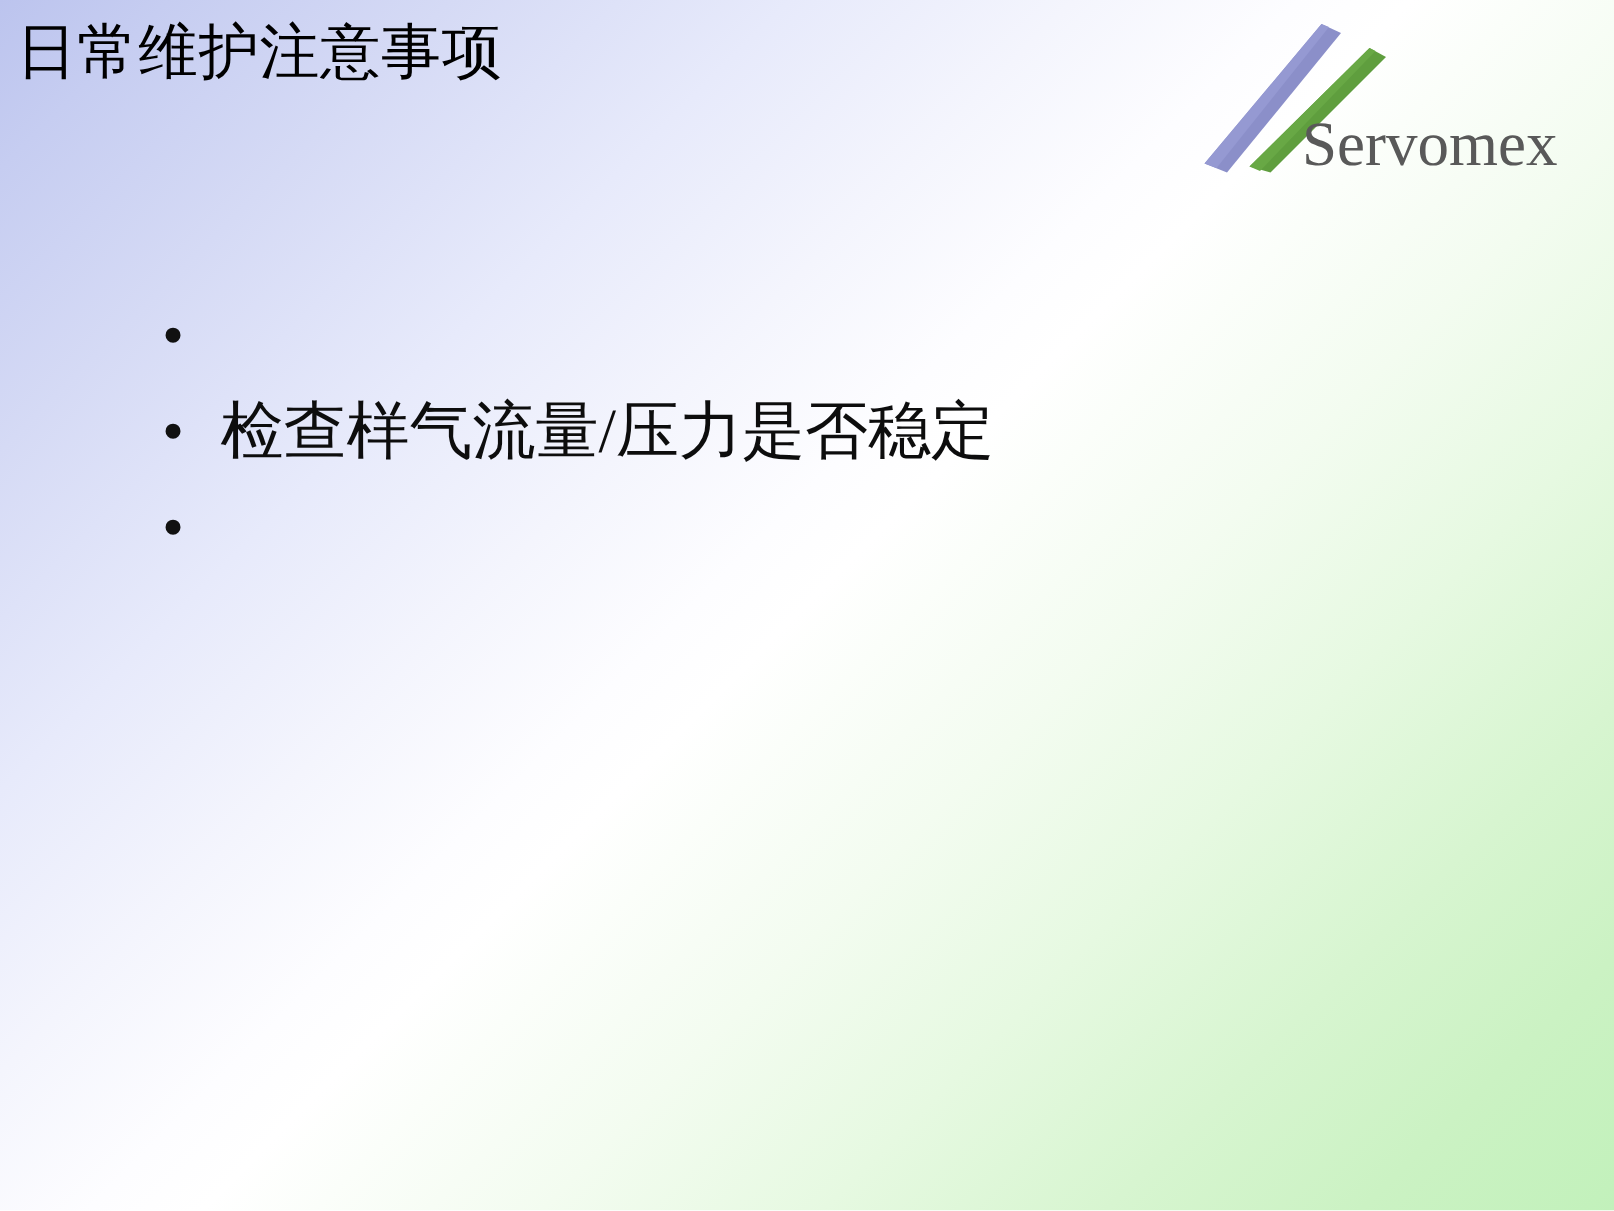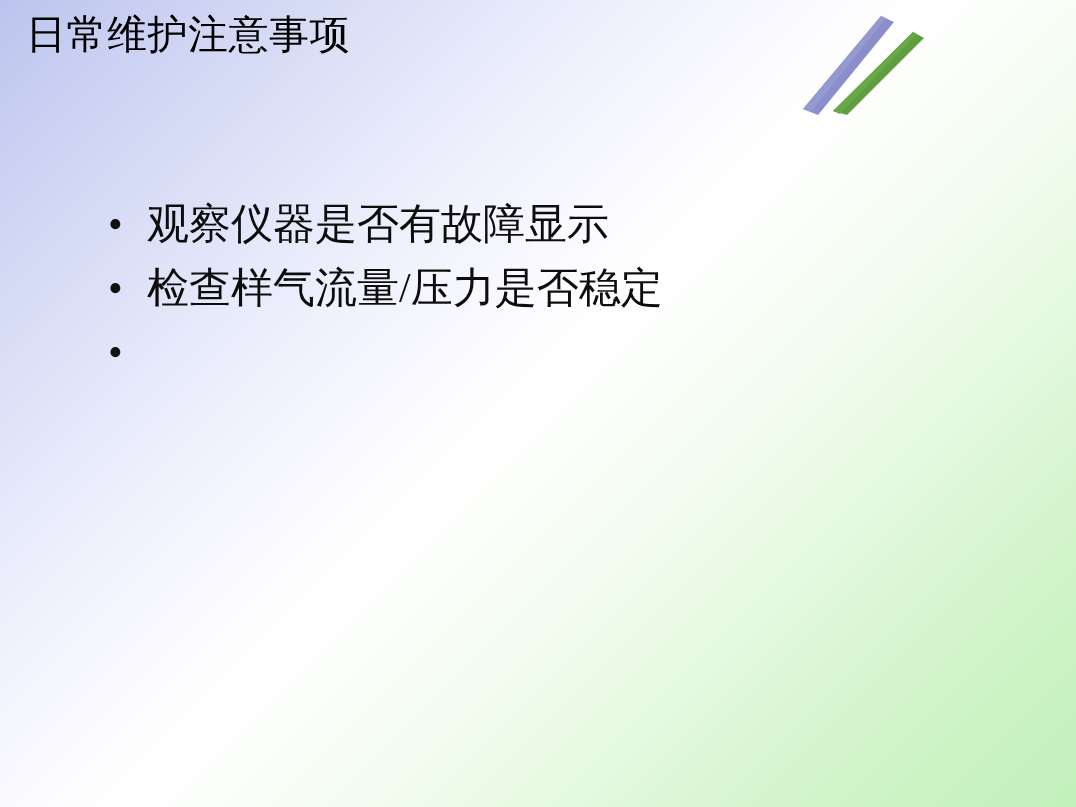--- a/index.html
+++ b/index.html
@@ -27,21 +27,21 @@
         #e6f9e1 72%,
         #d7f5d0 82%,
         #cbf2c3 91%,
         #c2f1bb 100%);
     font-family: "Liberation Serif", "DejaVu Serif", serif;
   }
 
   
   #slide-title {
     position: absolute;
-    left: 26px;
+    left: 11px;
     top: 11px;
     font-size: 40px;
     line-height: 1.2;
     color: #000000;
     font-family: "Liberation Serif", "DejaVu Serif", serif;
     white-space: nowrap;
     letter-spacing: 0.5px;
   }
 
   
@@ -111,27 +111,27 @@
 
   <div id="logo">
     <svg id="logo-marks" viewBox="0 0 140 105">
 
       <polygon points="88,2 101,8 25,101 10,95" fill="#8b8fc9"></polygon>
       <polygon points="88,2 93,4 18,98 10,95" fill="#9599d2"></polygon>
 
       <polygon points="120,18 131,24 54,101 40,97" fill="#5f9e3e"></polygon>
       <polygon points="120,18 124,20 47,100 40,97" fill="#68a845"></polygon>
     </svg>
+    <div id="logo-wordmark">Servomex</div>
   </div>
 
   <div id="bullets">
 
     <div class="bullet-row">
       <span class="bullet-marker">•</span>
-      <span class="bullet-text">观察仪器是否有故障显示</span>
     </div>
 
     <div class="bullet-row">
       <span class="bullet-marker">•</span>
       <span class="bullet-text">检查样气流量/压力是否稳定</span>
     </div>
 
     <div class="bullet-row">
       <span class="bullet-marker">•</span>
     </div>

